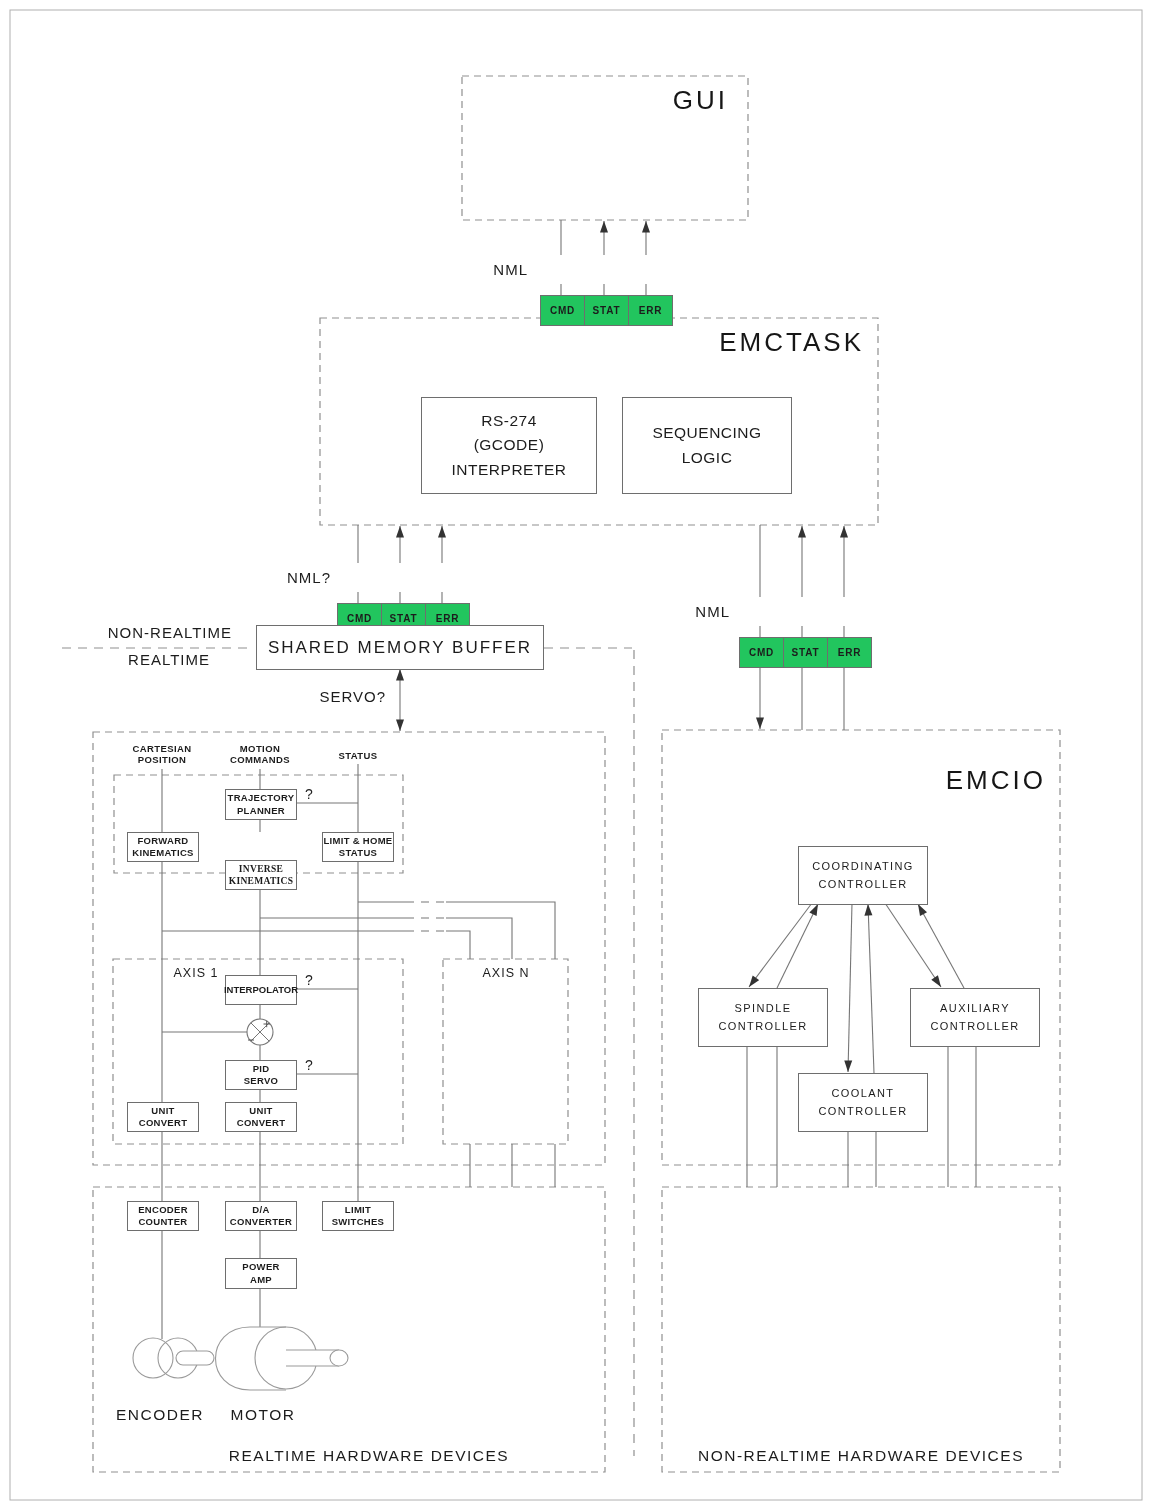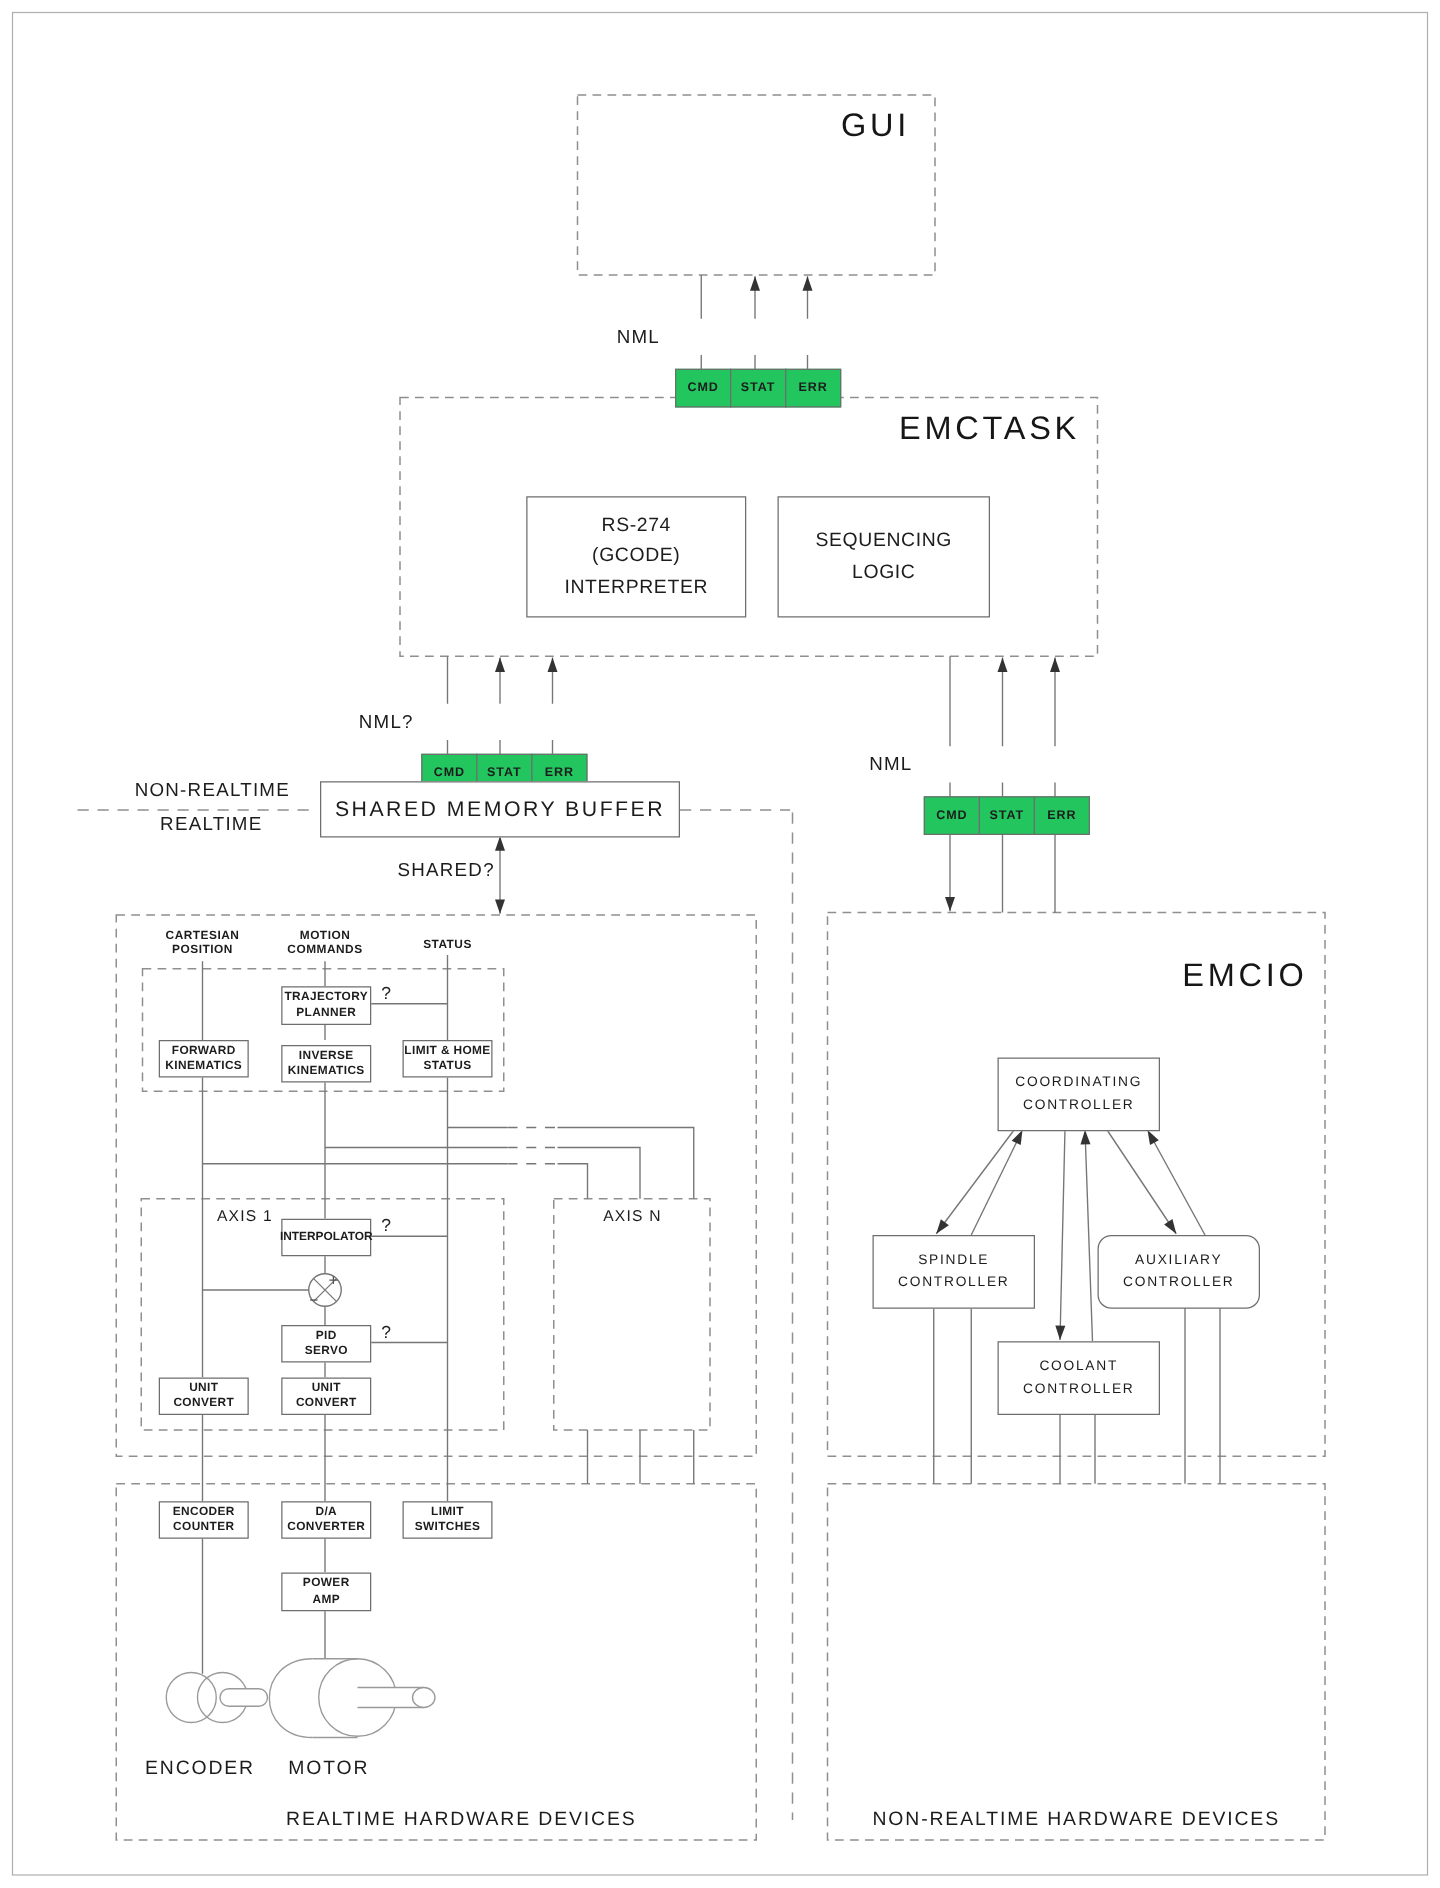--- a/index.html
+++ b/index.html
@@ -204,41 +204,41 @@
 <div class="taskbox" style="left:622px;top:397px;width:168px;height:95px;">
   <div>SEQUENCING</div>
   <div>LOGIC</div>
 </div>
 
 <div class="lbl ra" style="left:60px;top:624px;width:172px;">NON-REALTIME</div>
 <div class="lbl ra" style="left:60px;top:651px;width:150px;">REALTIME</div>
 
 <div class="smb" style="left:256px;top:625px;width:286px;height:43px;">SHARED MEMORY BUFFER</div>
 
-<div class="lbl ra" style="left:318px;top:688px;width:68px;">SHARED?</div>
+<div class="lbl ra" style="left:318px;top:688px;width:68px;">SERVO?</div>
 
 <div class="hdr" style="left:112px;top:743px;width:100px;">
   <div>CARTESIAN</div>
   <div>POSITION</div>
 </div>
 <div class="hdr" style="left:210px;top:743px;width:100px;">
   <div>MOTION</div>
   <div>COMMANDS</div>
 </div>
 <div class="hdr" style="left:308px;top:750px;width:100px;">STATUS</div>
 
 <div class="sbox" style="left:225px;top:789px;width:70px;height:29px;">
   <div>TRAJECTORY</div>
   <div>PLANNER</div>
 </div>
 <div class="sbox" style="left:127px;top:832px;width:70px;height:28px;">
   <div>FORWARD</div>
   <div>KINEMATICS</div>
 </div>
-<div class="sbox" style="left:225px;top:836px;width:70px;height:28px;">
+<div class="sbox" style="left:225px;top:860px;width:70px;height:28px;font-family:Liberation Serif, serif;">
   <div>INVERSE</div>
   <div>KINEMATICS</div>
 </div>
 <div class="sbox" style="left:322px;top:832px;width:70px;height:28px;">
   <div>LIMIT &amp; HOME</div>
   <div>STATUS</div>
 </div>
 
 <div class="axlbl" style="left:160px;top:966px;width:72px;">AXIS 1</div>
 <div class="axlbl" style="left:470px;top:966px;width:72px;">AXIS N</div>
@@ -262,21 +262,21 @@
 <div class="q" style="left:305px;top:1057px;">?</div>
 
 <div class="ctrl" style="left:798px;top:846px;width:128px;height:57px;align-items:center;">
   <div>COORDINATING</div>
   <div>CONTROLLER</div>
 </div>
 <div class="ctrl" style="left:698px;top:988px;width:128px;height:57px;">
   <div>SPINDLE</div>
   <div>CONTROLLER</div>
 </div>
-<div class="ctrl" style="left:878px;top:988px;width:128px;height:57px;border-radius:11px;">
+<div class="ctrl" style="left:910px;top:988px;width:128px;height:57px;">
   <div>AUXILIARY</div>
   <div>CONTROLLER</div>
 </div>
 <div class="ctrl" style="left:798px;top:1073px;width:128px;height:57px;">
   <div>COOLANT</div>
   <div>CONTROLLER</div>
 </div>
 
 <div class="sbox" style="left:127px;top:1201px;width:70px;height:28px;">
   <div>ENCODER</div>

